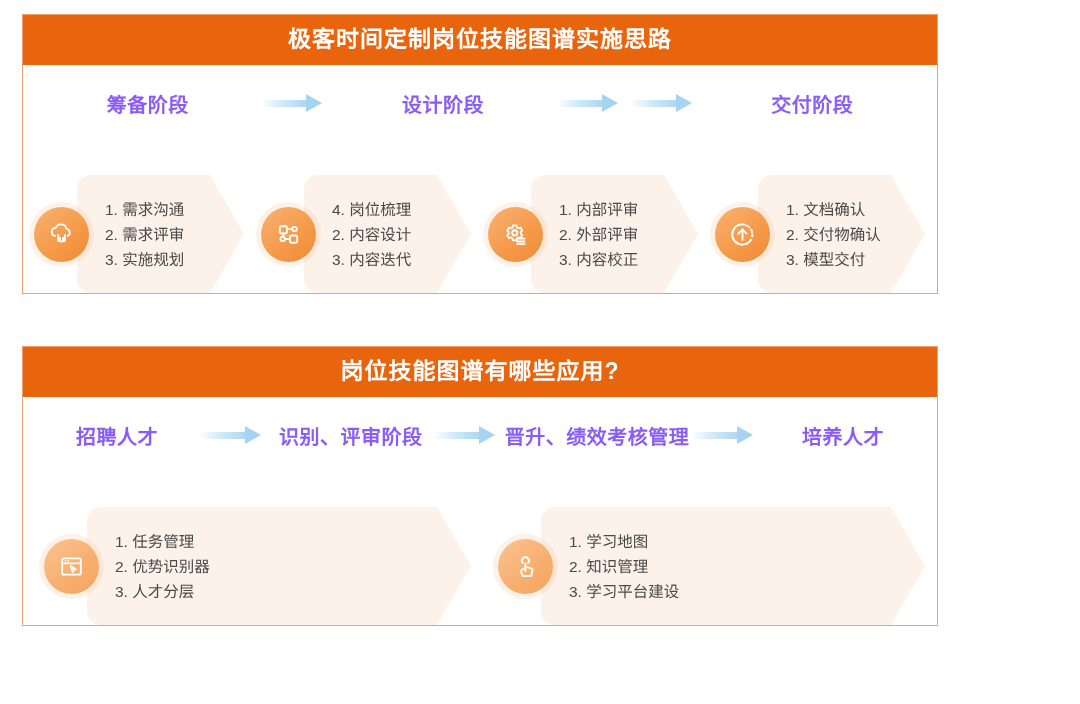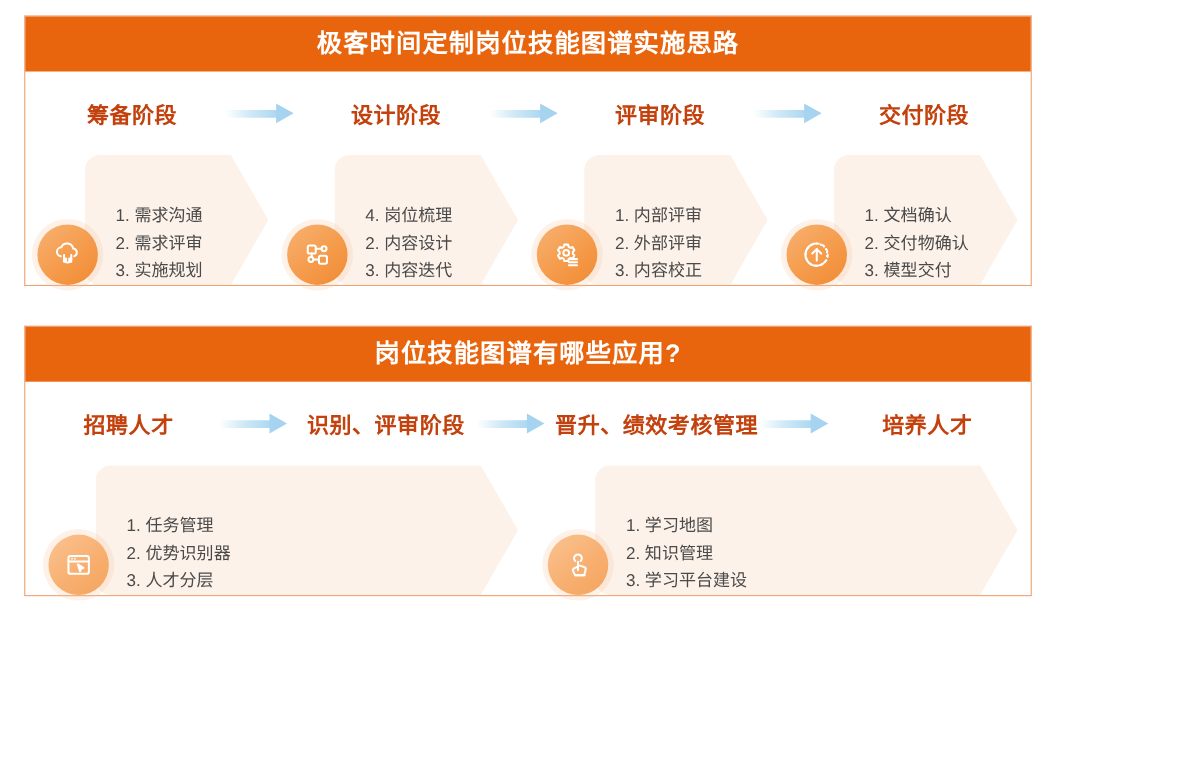--- a/index.html
+++ b/index.html
@@ -9,21 +9,21 @@
     background:#ffffff;
     font-family:"Liberation Sans","DejaVu Sans",sans-serif;
     overflow:hidden;
     -webkit-font-smoothing:antialiased;
   }
   .page{
     width:960px;height:704px;
     box-sizing:border-box;
     padding:14px 22px 14px 22px;
     display:flex;flex-direction:column;
-    gap:36px;
+    gap:52px;
   }
 
   
   .card{
     border:1px solid #F0A070;
     background:#ffffff;
     box-sizing:border-box;
     display:flex;flex-direction:column;
   }
   .card-header{
@@ -48,21 +48,21 @@
     align-items:center;
     padding:0 14px;
     height:76px;
     flex-shrink:0;
   }
   .stage-label{
     flex:1 1 0;
     text-align:center;
     font-size:20px;
     font-weight:bold;
-    color:#c2410c;
+    color:#8b5cf6;
     letter-spacing:.5px;
     white-space:nowrap;
   }
   .arrow{
     width:74px;
     flex:0 0 74px;
     height:20px;
     position:relative;
   }
   .arrow .shaft{
@@ -86,21 +86,22 @@
     display:flex;
     align-items:flex-start;
     padding:0 8px;
     flex:1;
   }
   .chev-cell{
     flex:1 1 0;
     position:relative;
     height:118px;
     display:flex;
-    align-items:flex-end;
+    align-items:center;
+    margin-top:34px;
   }
   .chev-gap{flex:0 0 10px;}
 
   .chev-shape{
     position:absolute;
     left:46px;top:0;
     right:4px;height:118px;
     background:#FDF2E9;
     border-radius:14px 0 0 14px;
     -webkit-clip-path:polygon(0 0, calc(100% - 34px) 0, 100% 50%, calc(100% - 34px) 100%, 0 100%);
@@ -147,21 +148,20 @@
         <div class="stage-label">筹备阶段</div>
         <div class="arrow">
             <span class="shaft"></span>
             <span class="head"></span>
           </div>
         <div class="stage-label">设计阶段</div>
         <div class="arrow">
             <span class="shaft"></span>
             <span class="head"></span>
           </div>
-        <div class="stage-label">评审阶段</div>
         <div class="arrow">
             <span class="shaft"></span>
             <span class="head"></span>
           </div>
         <div class="stage-label">交付阶段</div>
       </div>
 
       <div class="chev-row">
 
         <div class="chev-cell">

